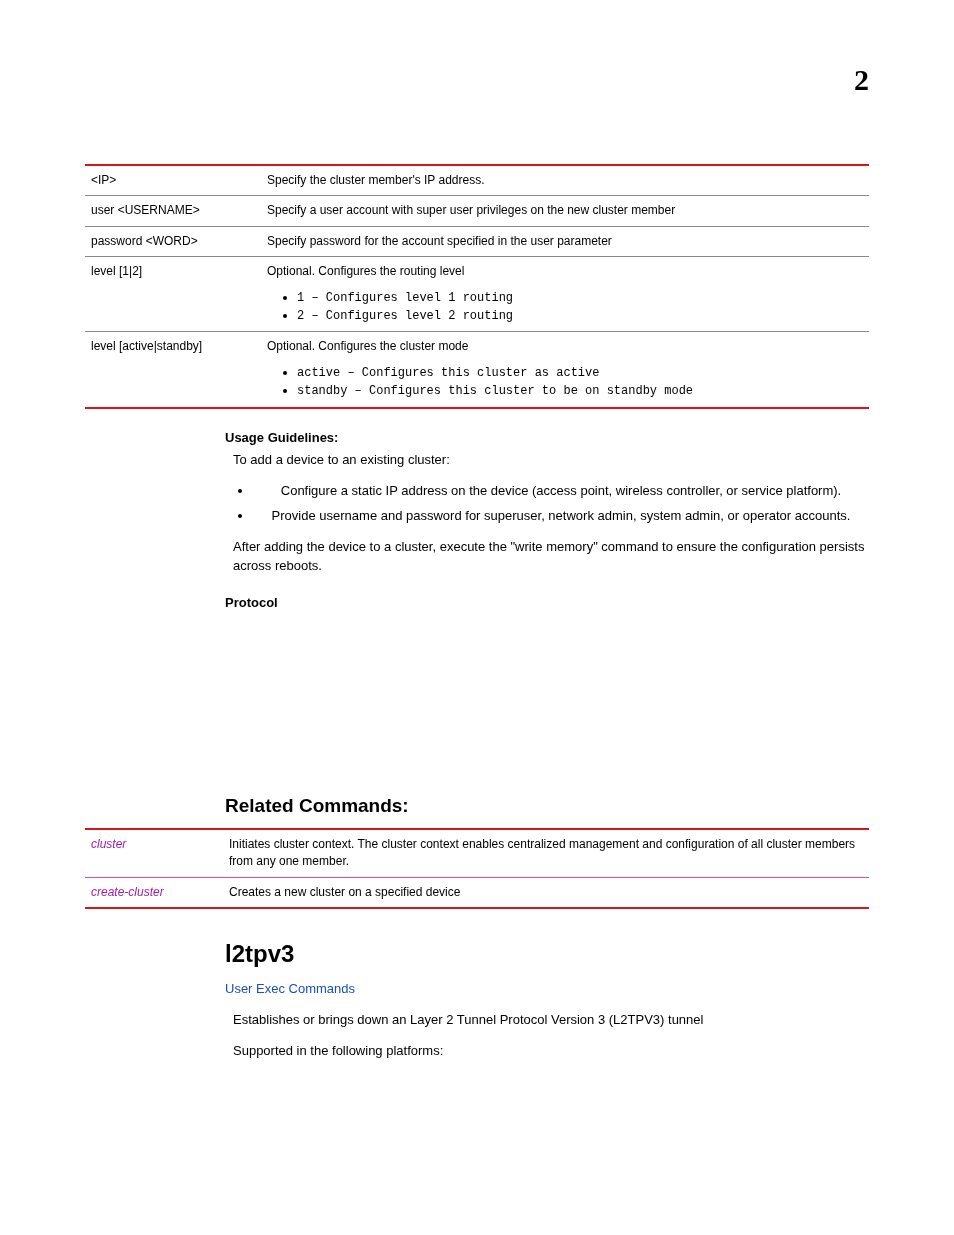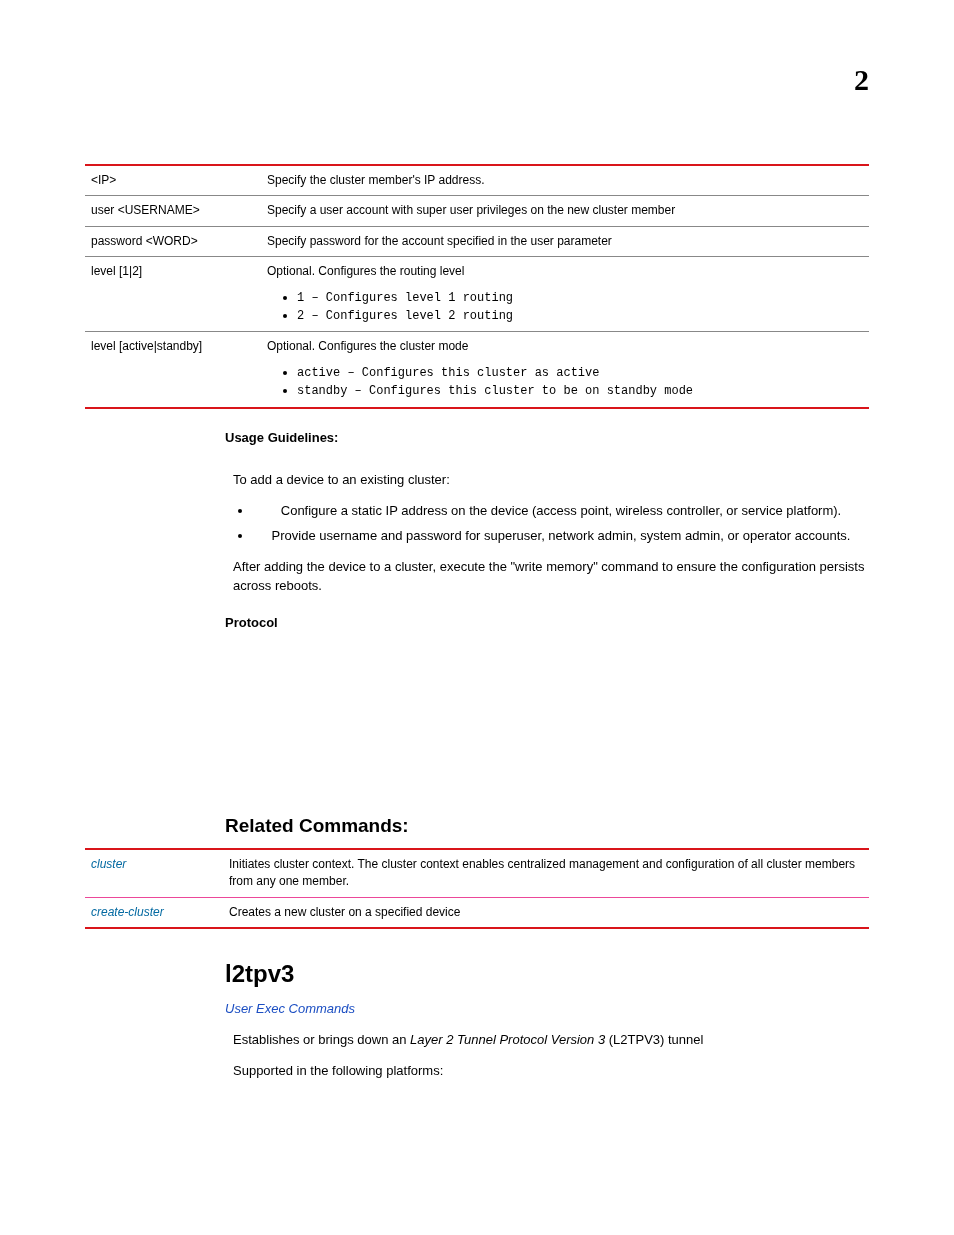--- a/index.html
+++ b/index.html
@@ -61,21 +61,21 @@
   .bulleted li::marker {
     font-size: 13px;
   }
   .inset {
     margin-left: 140px;
     margin-top: 20px;
   }
   .subhead {
     font-weight: bold;
     font-size: 13px;
-    margin: 10px 0 24px 0;
+    margin: 10px 0 4px 0;
   }
   .subhead-tight {
     font-weight: bold;
     font-size: 13px;
     margin: 18px 0 0 0;
   }
   .body {
     font-size: 13px;
     margin: 0 0 12px 8px;
   }
@@ -106,36 +106,35 @@
     padding: 6px 6px 6px 0;
   }
   table.related tr:first-child td {
     border-top: none;
   }
   table.related td.key {
     width: 132px;
     padding-left: 6px;
   }
   .linklike {
-    color: #0369a1;
+    color: #a21caf;
     font-style: italic;
   }
   .section-title {
     font-family: Arial, Helvetica, sans-serif;
     font-size: 24px;
     font-weight: bold;
     margin: 28px 0 8px 0;
   }
   .breadcrumb {
     color: #1b4ec2;
-    font-style: italic;
     font-size: 13px;
     margin: 0 0 12px 0;
   }
-  .italic { font-style: italic; }
+  .italic { }
 </style>
 </head>
 <body>
 
 <div class="page">
   <div class="chapnum">2</div>
 
   <div class="content">
 
     <table class="paramtable">

